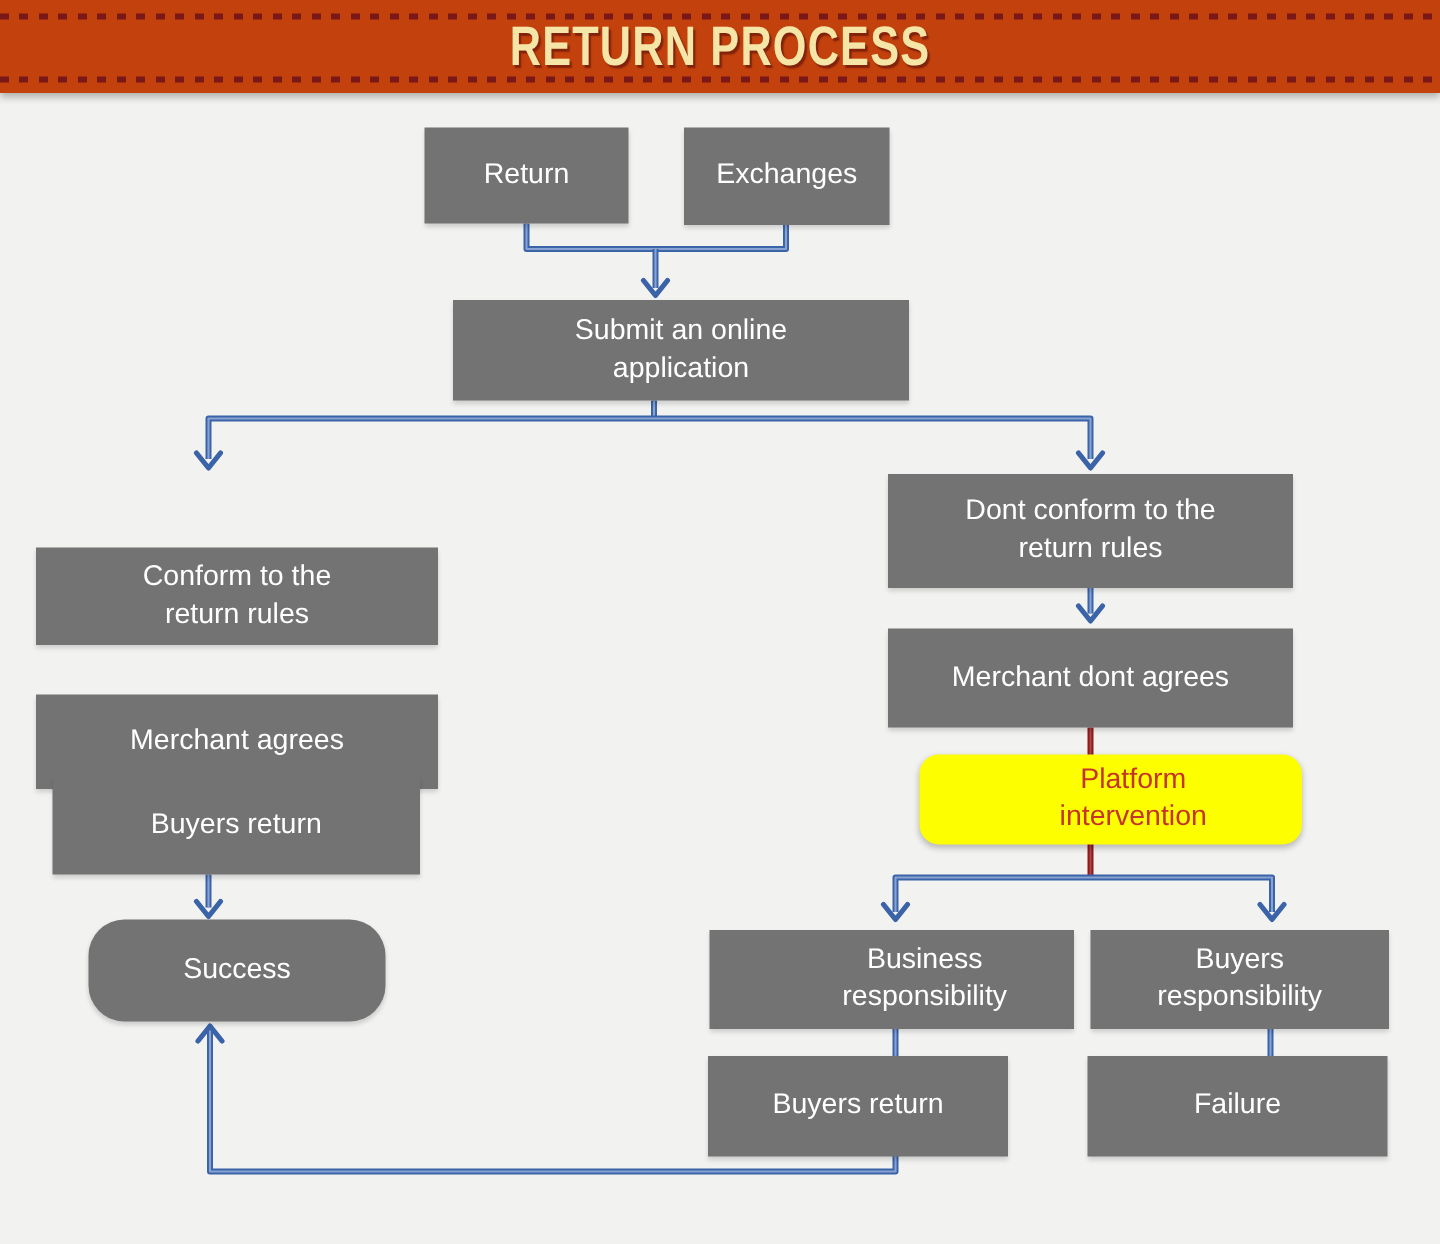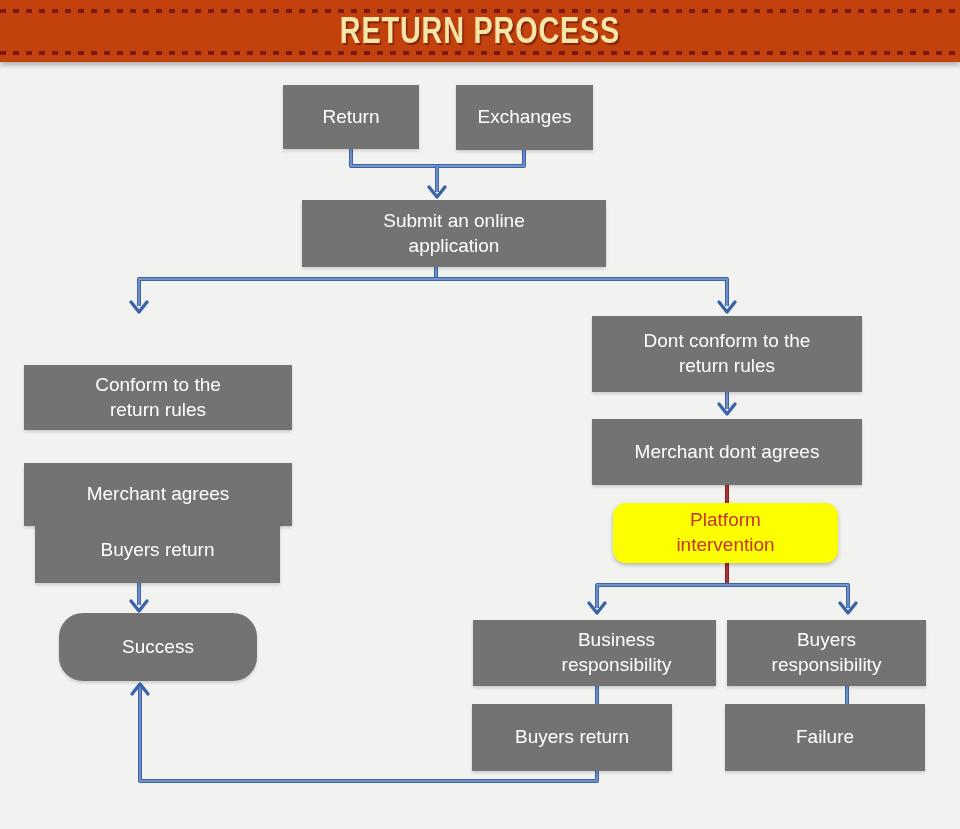--- a/index.html
+++ b/index.html
@@ -133,21 +133,21 @@
 
   <div class="node" style="left:592px;top:316px;width:270px;height:76px;">Dont conform to the
 return rules</div>
 
   <div class="node" style="left:24px;top:420px;width:268px;height:63px;margin-top:43px;">Merchant agrees</div>
 
   <div class="node" style="left:592px;top:419px;width:270px;height:66px;">Merchant dont agrees</div>
 
   <div class="node" style="left:35px;top:518px;width:245px;height:65px;">Buyers return</div>
 
-  <div class="node node--highlight" style="left:613px;top:503px;width:225px;height:60px;">Platform
+  <div class="node node--highlight" style="left:613px;top:503px;width:225px;height:60px;padding-left:30px;">Platform
 intervention</div>
 
   <div class="node" style="left:59px;top:613px;width:198px;height:68px;border-radius:24px;">Success</div>
 
   <div class="node" style="left:473px;top:620px;width:199px;height:66px;padding-left:44px;">Business
 responsibility</div>
 
   <div class="node" style="left:727px;top:620px;width:199px;height:66px;">Buyers
 responsibility</div>
 

